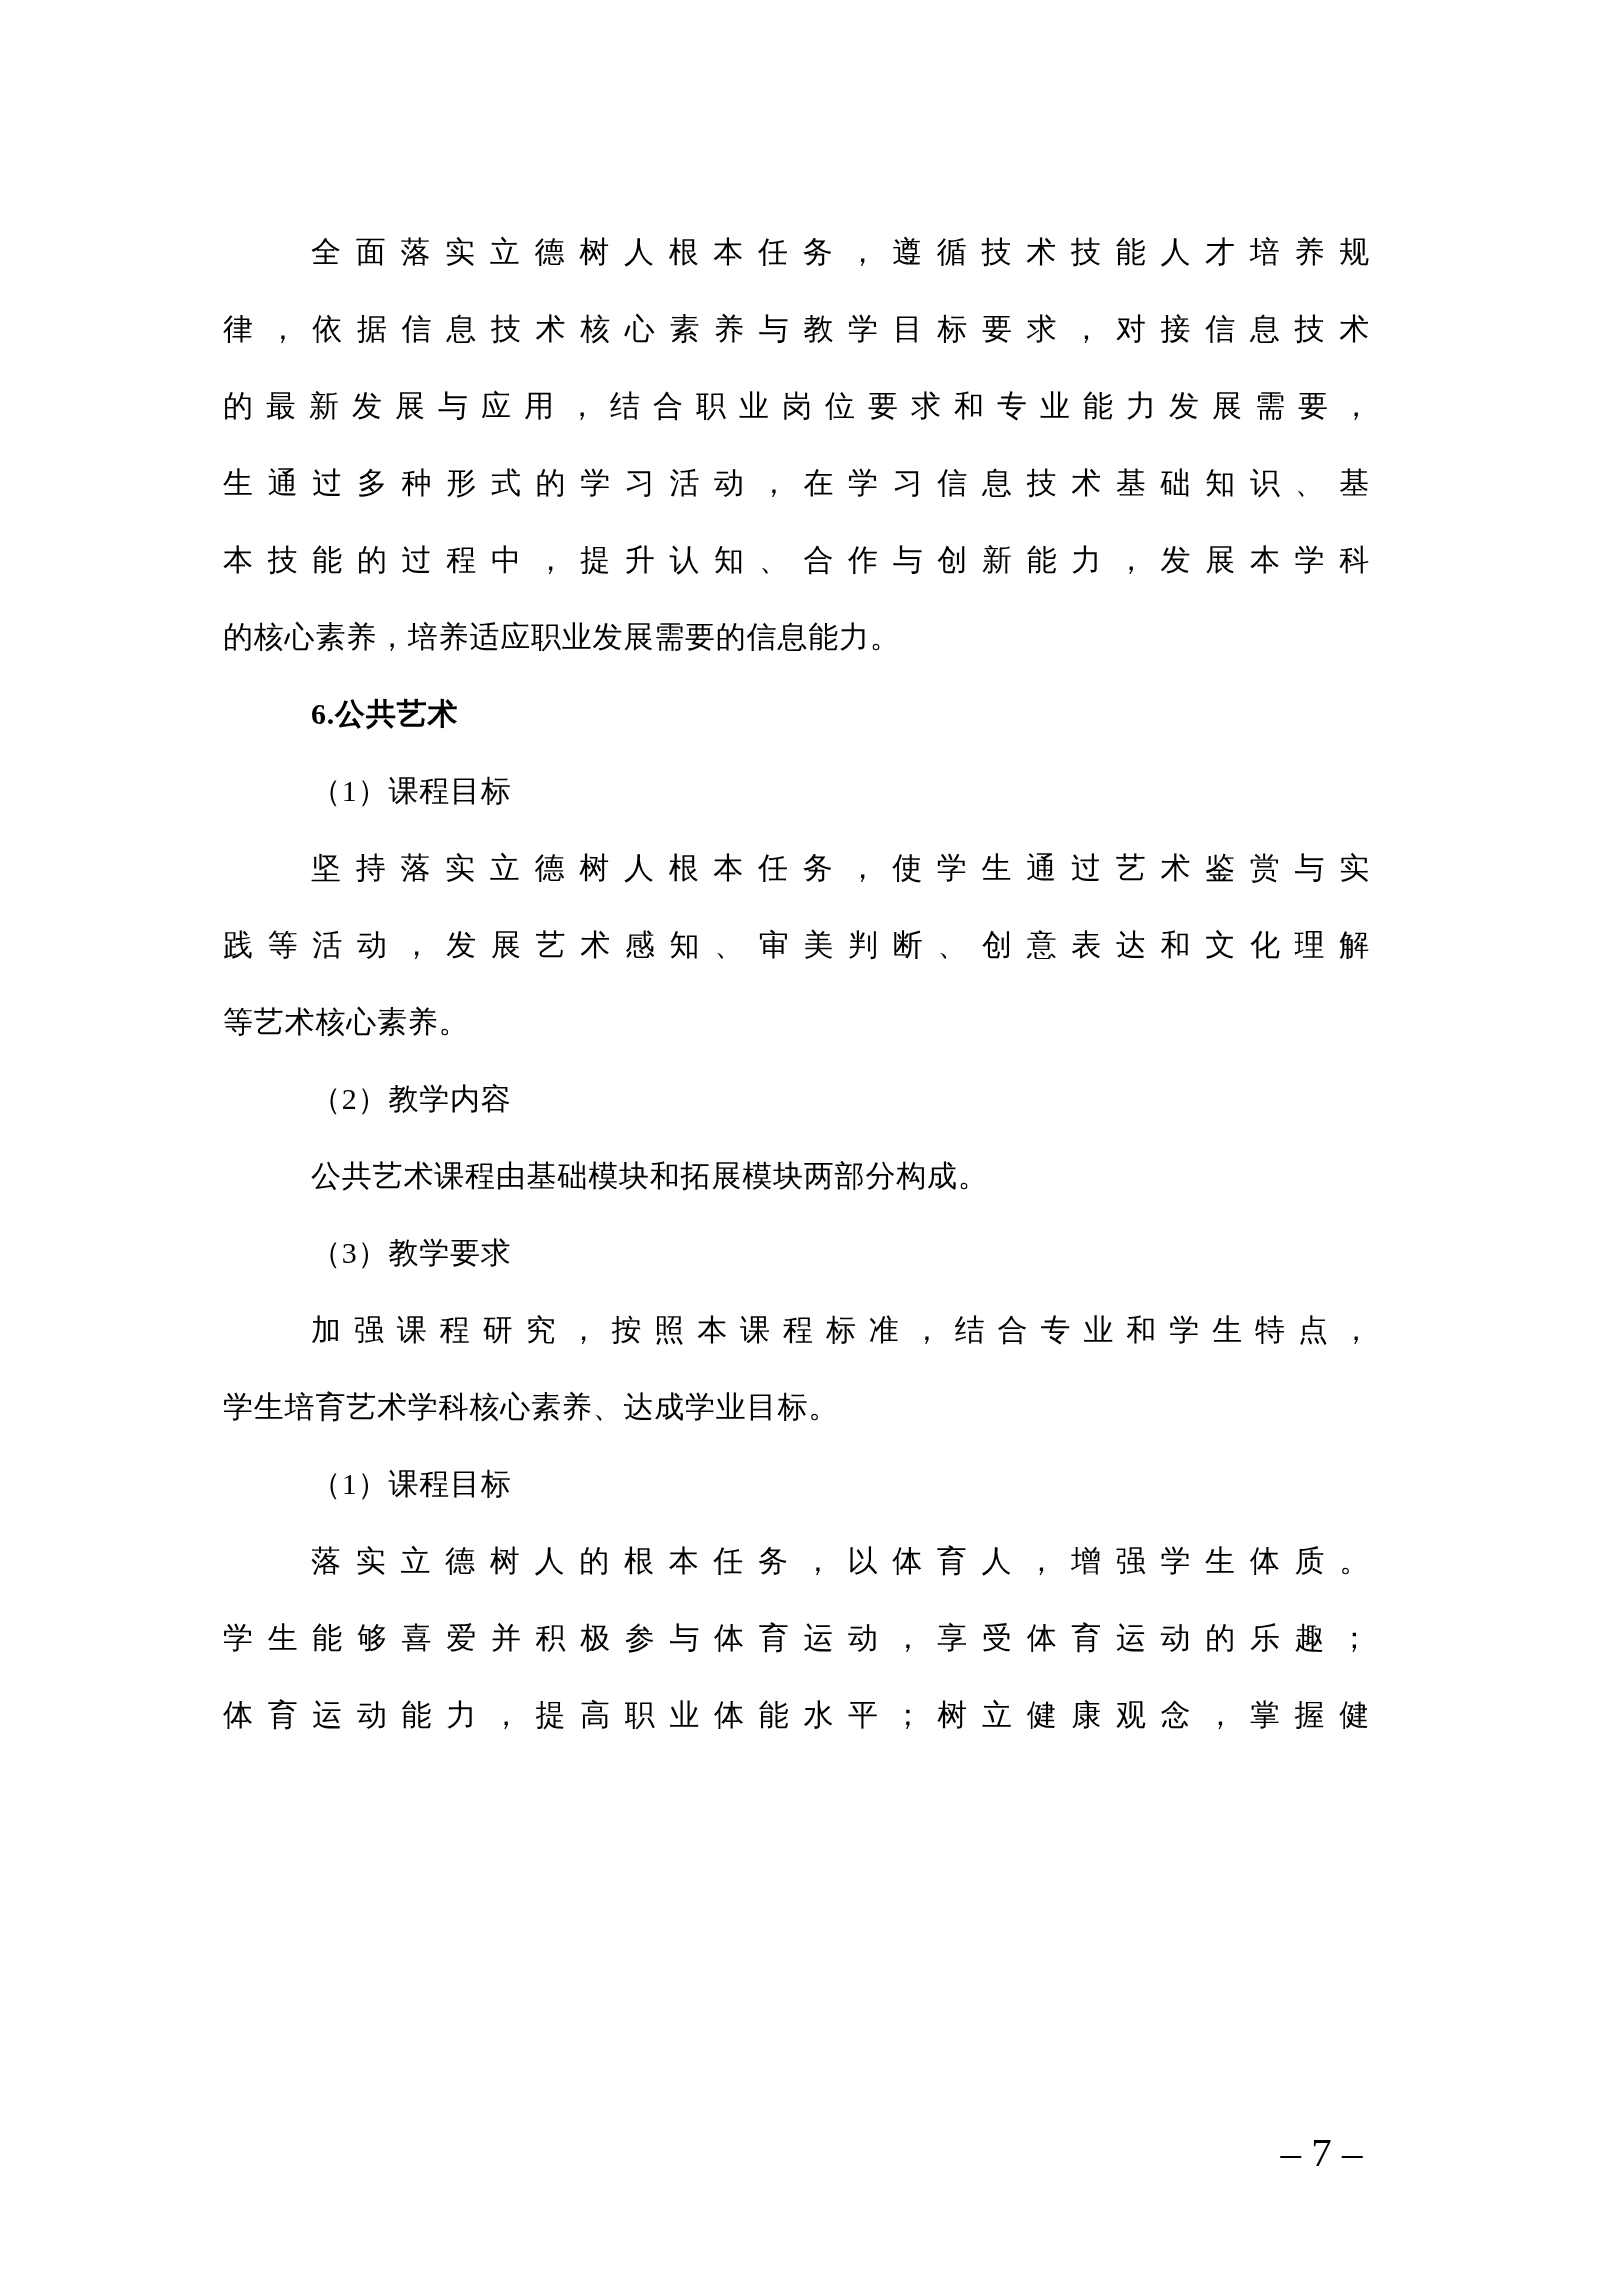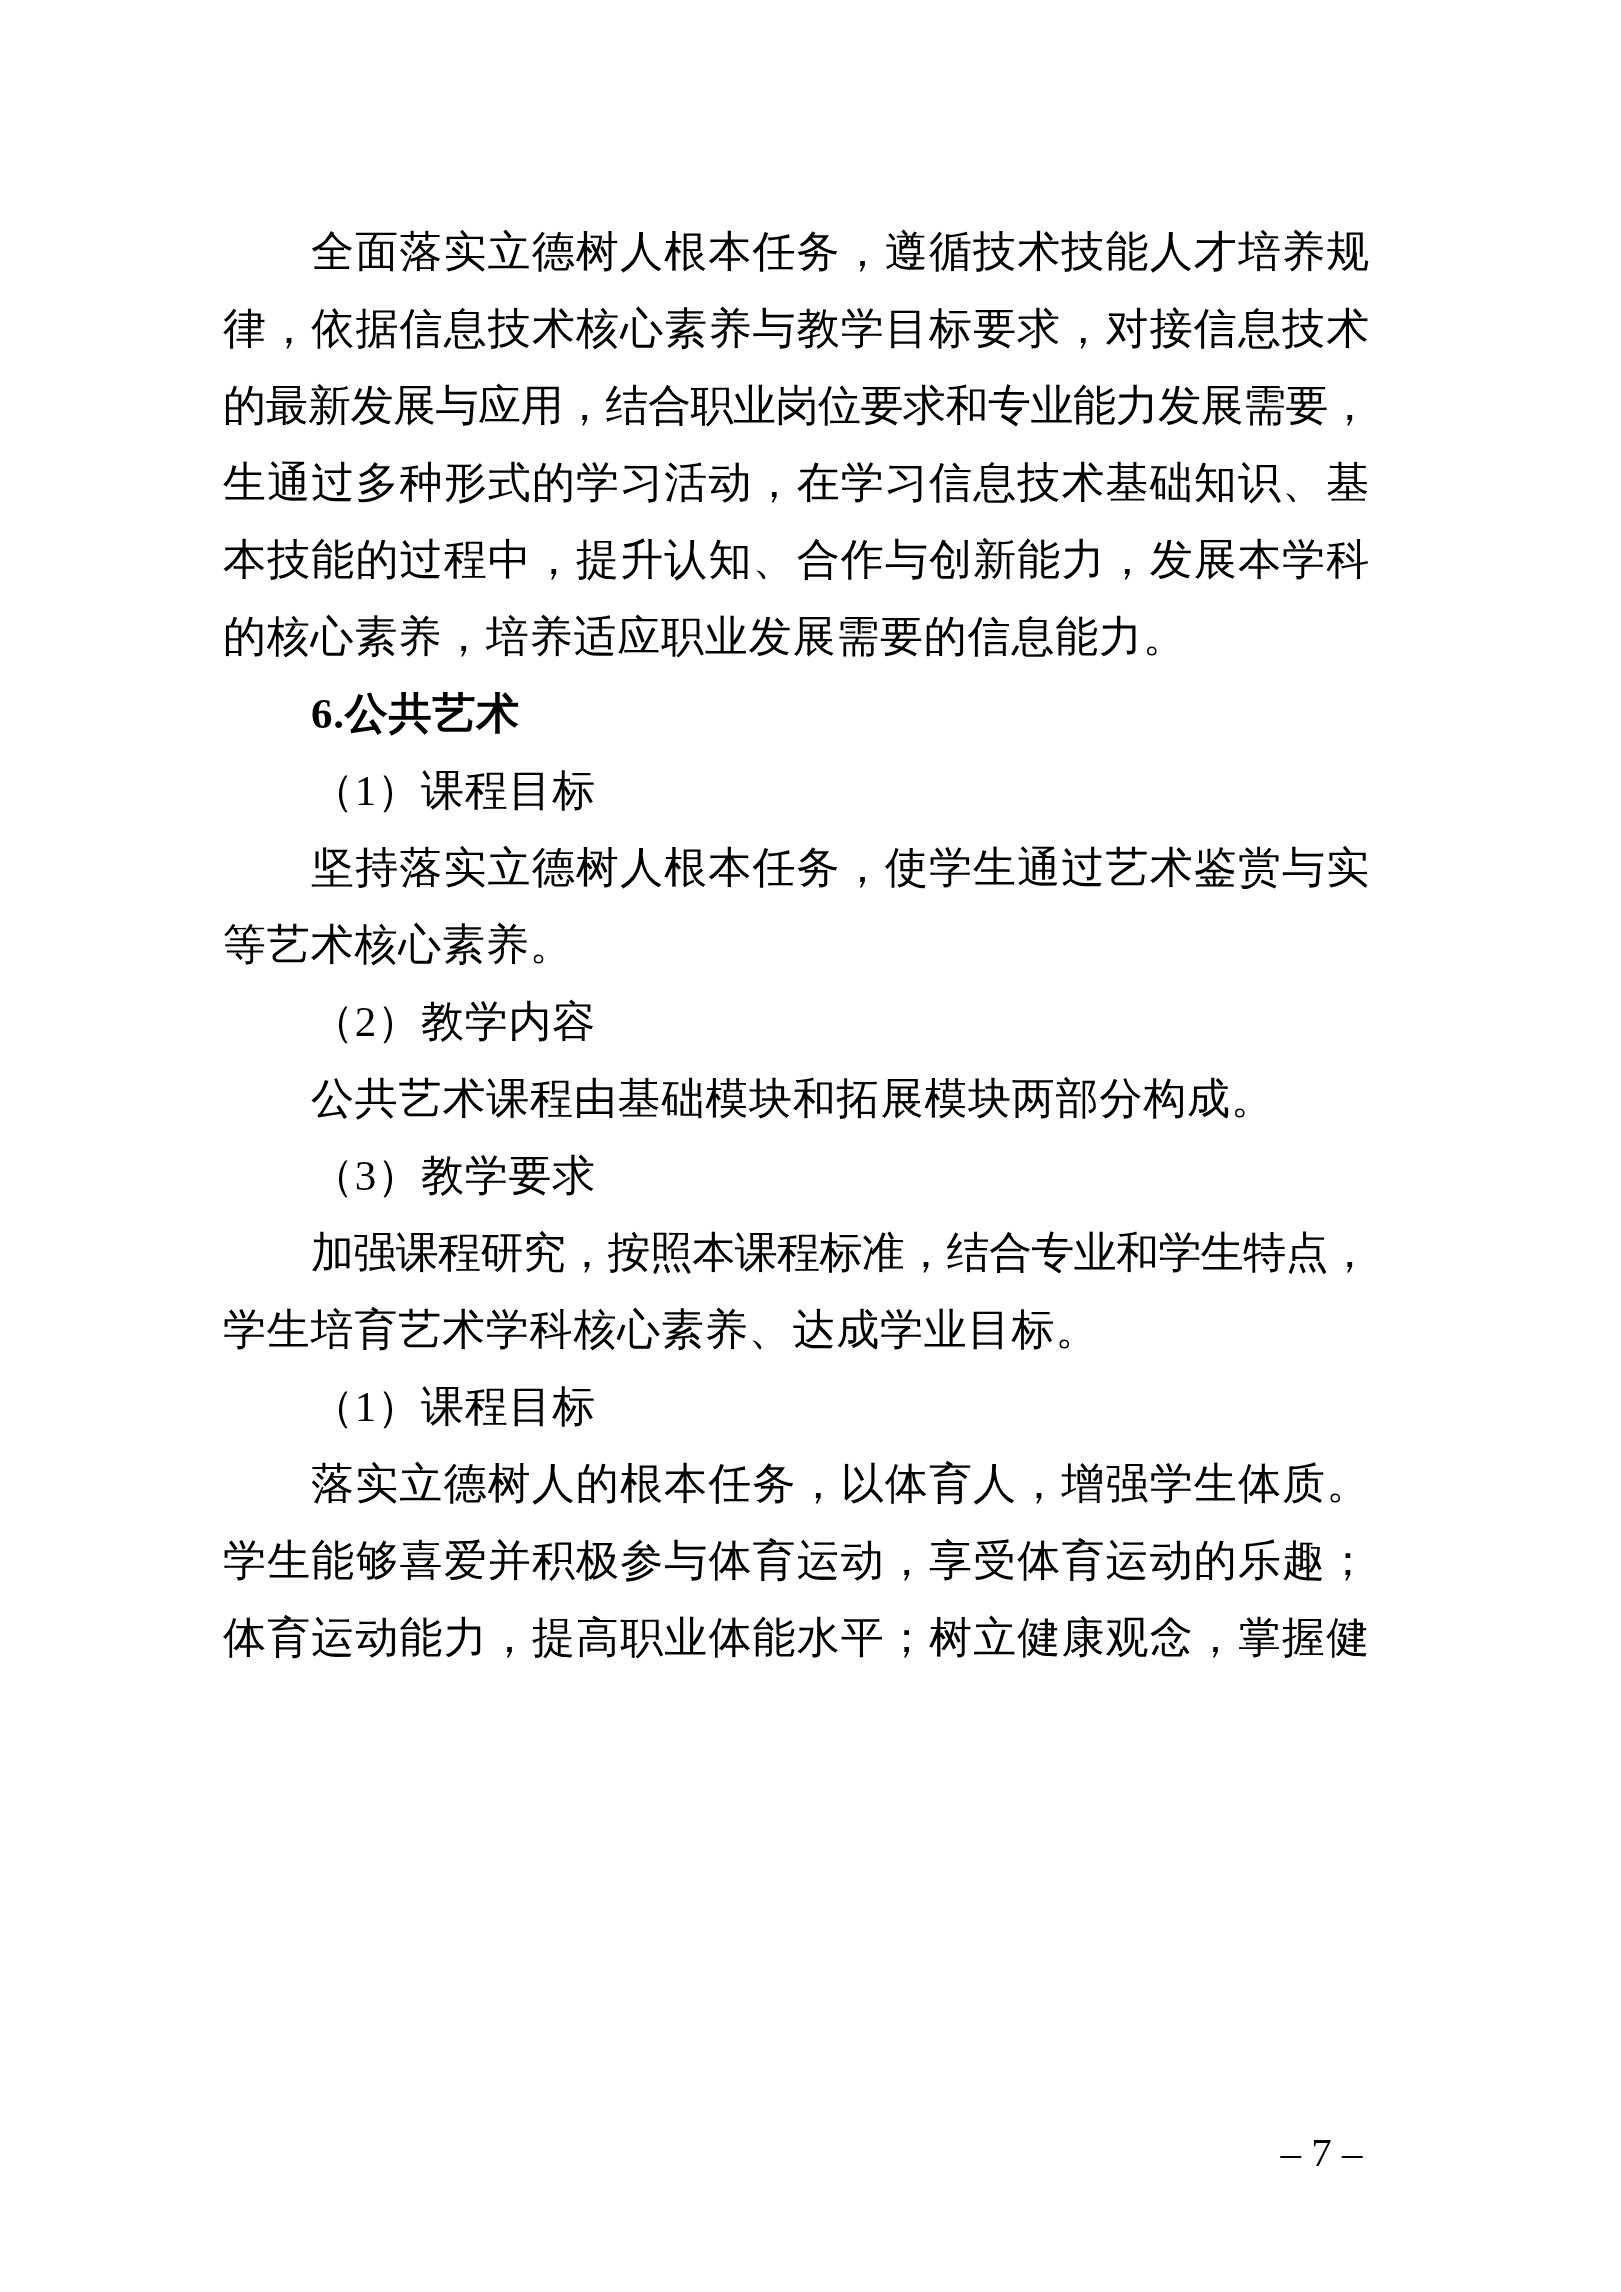--- a/index.html
+++ b/index.html
@@ -17,21 +17,21 @@
   }
   .textblock {
     position: absolute;
     left: 223px;
     top: 213px;
     width: 1147px;
   }
   .ln {
     height: 77px;
     line-height: 77px;
-    font-size: 43px;
+    font-size: 30px;
     letter-spacing: 0.8px;
     white-space: nowrap;
     color: #000000;
   }
   .j {
     text-align: justify;
     text-align-last: justify;
     white-space: normal;
   }
   .tight {
@@ -61,20 +61,21 @@
 <main class="textblock">
   <div class="ln ind j">全面落实立德树人根本任务，遵循技术技能人才培养规</div>
   <div class="ln j">律，依据信息技术核心素养与教学目标要求，对接信息技术</div>
   <div class="ln j tight">的最新发展与应用，结合职业岗位要求和专业能力发展需要，</div>
   <div class="ln j">生通过多种形式的学习活动，在学习信息技术基础知识、基</div>
   <div class="ln j">本技能的过程中，提升认知、合作与创新能力，发展本学科</div>
   <div class="ln">的核心素养，培养适应职业发展需要的信息能力。</div>
   <div class="ln ind h">6.公共艺术</div>
   <div class="ln ind">（1）课程目标</div>
   <div class="ln ind j">坚持落实立德树人根本任务，使学生通过艺术鉴赏与实</div>
+  <div class="ln j">践等活动，发展艺术感知、审美判断、创意表达和文化理解</div>
   <div class="ln">等艺术核心素养。</div>
   <div class="ln ind">（2）教学内容</div>
   <div class="ln ind">公共艺术课程由基础模块和拓展模块两部分构成。</div>
   <div class="ln ind">（3）教学要求</div>
   <div class="ln ind j tight">加强课程研究，按照本课程标准，结合专业和学生特点，</div>
   <div class="ln">学生培育艺术学科核心素养、达成学业目标。</div>
   <div class="ln ind">（1）课程目标</div>
   <div class="ln ind j">落实立德树人的根本任务，以体育人，增强学生体质。</div>
   <div class="ln j">学生能够喜爱并积极参与体育运动，享受体育运动的乐趣；</div>
   <div class="ln j">体育运动能力，提高职业体能水平；树立健康观念，掌握健</div>

